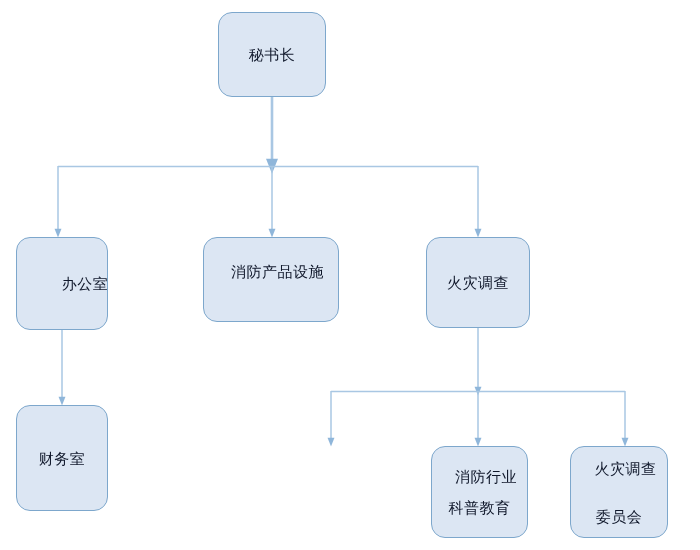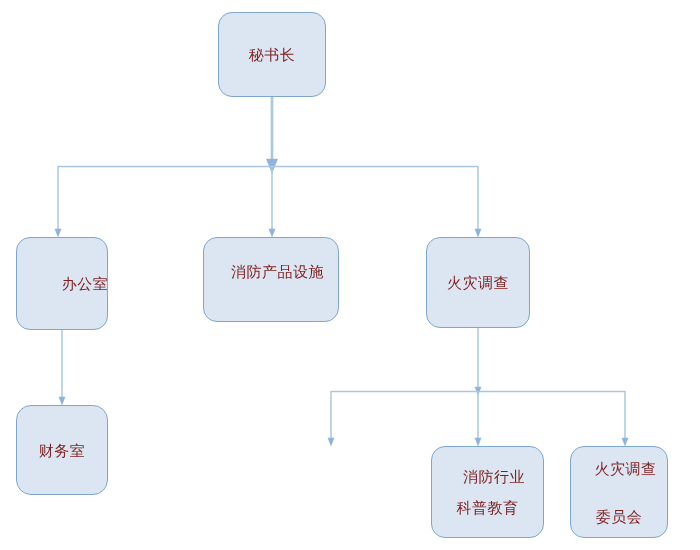--- a/index.html
+++ b/index.html
@@ -29,42 +29,42 @@
   .node {
     position: absolute;
     box-sizing: border-box;
     background: #dce6f3;
     border: 1.4px solid #7da7cc;
     border-radius: 14px;
     display: flex;
     flex-direction: column;
     align-items: center;
     justify-content: center;
-    color: #7f1d1d;
+    color: #0f172a;
     font-size: 15px;
     line-height: 1.0;
     letter-spacing: 0.5px;
     text-align: center;
   }
   .node .line-1,
   .node .line-2 {
     display: block;
     white-space: nowrap;
   }
   .node.two-line .line-1 { margin-bottom: 16px; margin-left: 13px; }
   .node .line-2:empty { display: none; }
 
   
   #node-secretary-general { left: 218px; top: 12px;  width: 108px; height: 85px; }
   #node-office            { left: 16px;  top: 237px; width: 92px;  height: 93px; padding-left: 46px; }
   #node-testing-station   { left: 203px; top: 237px; width: 136px; height: 85px; }
   #node-pro-committee     { left: 426px; top: 237px; width: 104px; height: 91px; }
-  #node-finance-office    { left: 16px;  top: 405px; width: 92px;  height: 90px; border-radius: 15px; }
+  #node-finance-office    { left: 16px;  top: 405px; width: 92px;  height: 106px; }
   #node-science-edu       { left: 286px; top: 446px; width: 97px;  height: 92px; }
-  #node-industry-self     { left: 431px; top: 446px; width: 113px;  height: 92px; }
+  #node-industry-self     { left: 431px; top: 446px; width: 97px;  height: 92px; }
   #node-fire-investigation{ left: 570px; top: 446px; width: 98px;  height: 92px; gap: 17px; }
 </style>
 </head>
 <body>
 
 <div id="chart-canvas">
 
   <svg id="connector-layer" viewBox="0 0 700 550" width="700" height="550">
     <defs>
       <marker id="arrow-head" markerWidth="7" markerHeight="7" refX="3.2" refY="3" orient="auto" markerUnits="strokeWidth">

